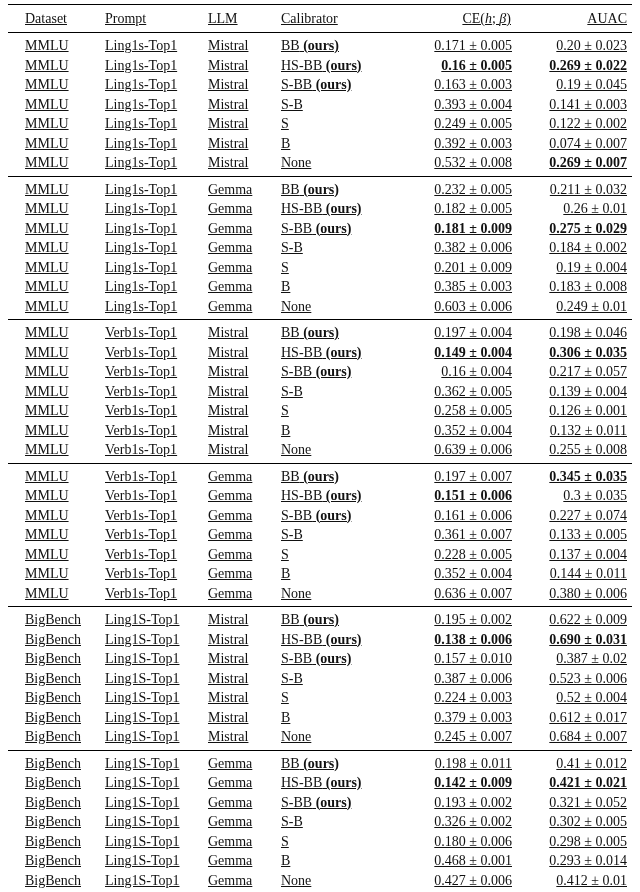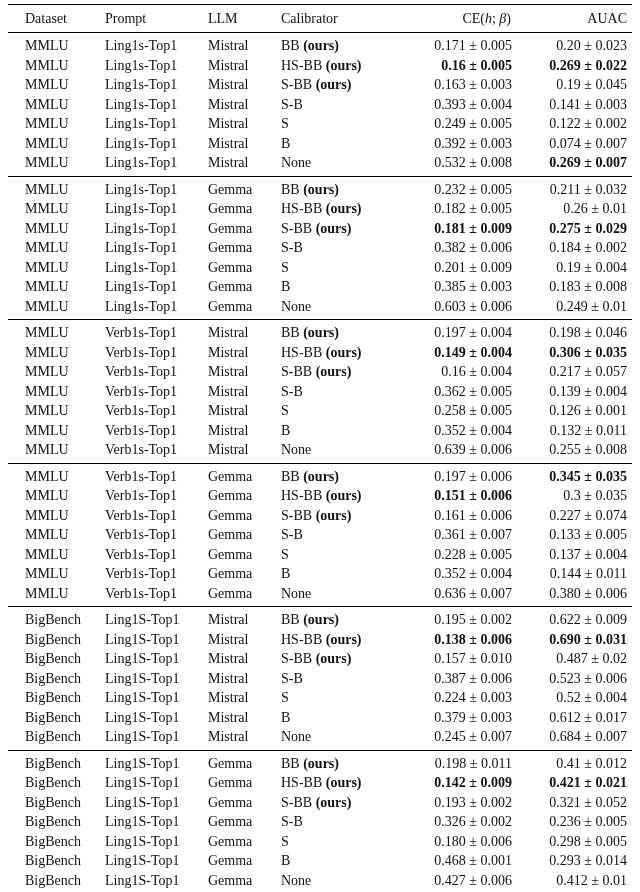--- a/index.html
+++ b/index.html
@@ -11,20 +11,21 @@
   body {
     font-family: "Liberation Serif", "DejaVu Serif", serif;
     color: #111111;
   }
   .page {
     width: 640px;
     height: 892px;
     overflow: hidden;
     box-sizing: border-box;
     padding: 4px 8px 0 8px;
+    text-decoration: underline;
   }
   table {
     border-collapse: collapse;
     table-layout: fixed;
     width: 624px;
   }
   th, td {
     font-size: 14px;
     line-height: 19.5px;
     padding: 0;
@@ -246,21 +247,21 @@
           <td class="l">Mistral</td>
           <td class="l"><span>None</span></td>
           <td class="r ce-col">0.639 ± 0.006</td>
           <td class="r">0.255 ± 0.008</td>
         </tr>
         <tr class="group-start">
           <td class="l">MMLU</td>
           <td class="l">Verb1s-Top1</td>
           <td class="l">Gemma</td>
           <td class="l"><span>BB</span><span class="bold">&nbsp;(ours)</span></td>
-          <td class="r ce-col">0.197 ± 0.006</td>
+          <td class="r ce-col">0.197 ± 0.007</td>
           <td class="r bold">0.345 ± 0.035</td>
         </tr>
         <tr>
           <td class="l">MMLU</td>
           <td class="l">Verb1s-Top1</td>
           <td class="l">Gemma</td>
           <td class="l"><span>HS-BB</span><span class="bold">&nbsp;(ours)</span></td>
           <td class="r ce-col bold">0.151 ± 0.006</td>
           <td class="r">0.3 ± 0.035</td>
         </tr>
@@ -319,21 +320,21 @@
           <td class="l"><span>HS-BB</span><span class="bold">&nbsp;(ours)</span></td>
           <td class="r ce-col bold">0.138 ± 0.006</td>
           <td class="r bold">0.690 ± 0.031</td>
         </tr>
         <tr>
           <td class="l">BigBench</td>
           <td class="l">Ling1S-Top1</td>
           <td class="l">Mistral</td>
           <td class="l"><span>S-BB</span><span class="bold">&nbsp;(ours)</span></td>
           <td class="r ce-col">0.157 ± 0.010</td>
-          <td class="r">0.487 ± 0.02</td>
+          <td class="r">0.387 ± 0.02</td>
         </tr>
         <tr>
           <td class="l">BigBench</td>
           <td class="l">Ling1S-Top1</td>
           <td class="l">Mistral</td>
           <td class="l"><span>S-B</span></td>
           <td class="r ce-col">0.387 ± 0.006</td>
           <td class="r">0.523 ± 0.006</td>
         </tr>
         <tr>
@@ -383,21 +384,21 @@
           <td class="l"><span>S-BB</span><span class="bold">&nbsp;(ours)</span></td>
           <td class="r ce-col">0.193 ± 0.002</td>
           <td class="r">0.321 ± 0.052</td>
         </tr>
         <tr>
           <td class="l">BigBench</td>
           <td class="l">Ling1S-Top1</td>
           <td class="l">Gemma</td>
           <td class="l"><span>S-B</span></td>
           <td class="r ce-col">0.326 ± 0.002</td>
-          <td class="r">0.236 ± 0.005</td>
+          <td class="r">0.302 ± 0.005</td>
         </tr>
         <tr>
           <td class="l">BigBench</td>
           <td class="l">Ling1S-Top1</td>
           <td class="l">Gemma</td>
           <td class="l"><span>S</span></td>
           <td class="r ce-col">0.180 ± 0.006</td>
           <td class="r">0.298 ± 0.005</td>
         </tr>
         <tr>

